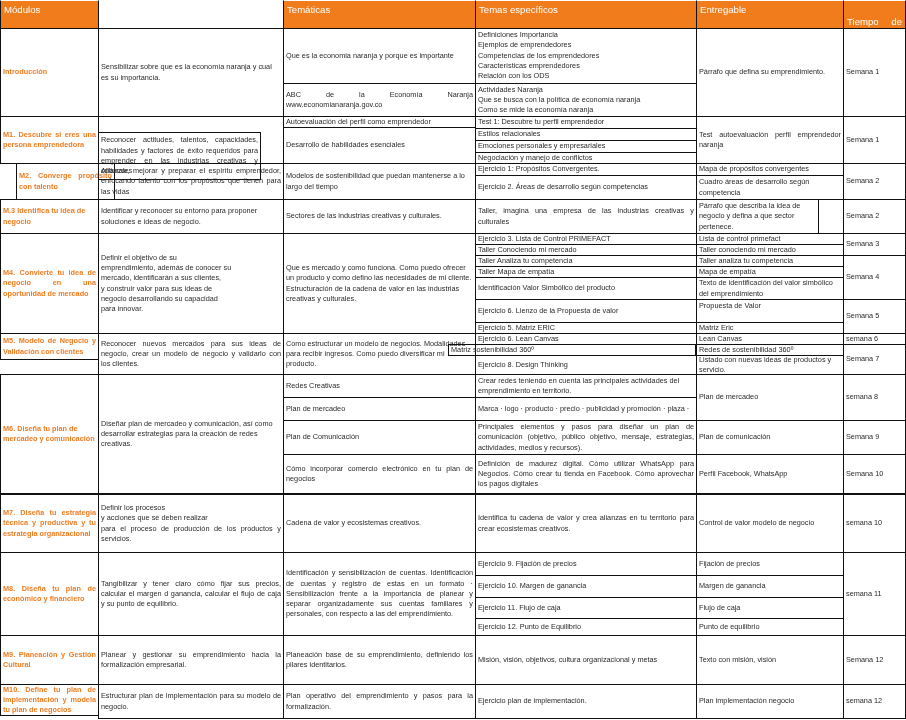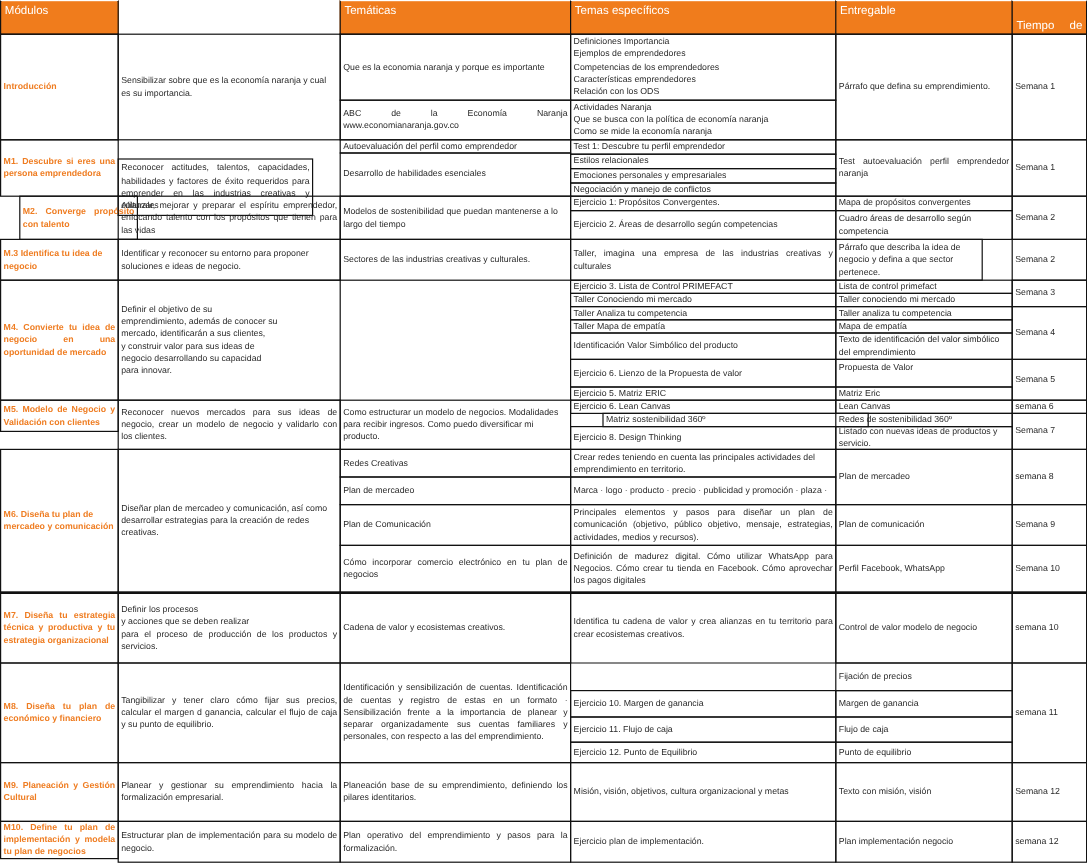--- a/index.html
+++ b/index.html
@@ -148,20 +148,23 @@
       <span>M4. Convierte tu idea de negocio en una oportunidad de mercado</span>
     </div>
   <div class="c" style="left:98px;top:233px;width:186px;height:101px">
     <span class="line">Definir el objetivo de su</span>
     <span class="line">emprendimiento, además de conocer su</span>
     <span class="line">mercado, identificarán a sus clientes,</span>
     <span class="line">y construir valor para sus ideas de</span>
     <span class="line">negocio desarrollando su capacidad</span>
     <span class="line">para innovar.</span>
   </div>
+  <div class="c center" style="left:283px;top:233px;width:193px;height:101px">
+      <span>Que es mercado y como funciona. Como puedo ofrecer un producto y como defino las necesidades de mi cliente. Estructuración de la cadena de valor en las industrias creativas y culturales.</span>
+    </div>
   <div class="c" style="left:475px;top:233px;width:222px;height:12px">
       <span>Ejercicio 3. Lista de Control PRIMEFACT</span>
     </div>
   <div class="c" style="left:475px;top:244px;width:222px;height:12px">
       <span>Taller Conociendo mi mercado</span>
     </div>
   <div class="c" style="left:475px;top:255px;width:222px;height:12px">
       <span>Taller Analiza tu competencia</span>
     </div>
   <div class="c" style="left:475px;top:266px;width:222px;height:12px">
@@ -212,21 +215,21 @@
     </div>
   <div class="c just" style="left:98px;top:333px;width:186px;height:42px">
       <span>Reconocer nuevos mercados para sus ideas de negocio, crear un modelo de negocio y validarlo con los clientes.</span>
     </div>
   <div class="c center" style="left:283px;top:333px;width:193px;height:42px">
       <span>Como estructurar un modelo de negocios. Modalidades para recibir ingresos. Como puedo diversificar mi producto.</span>
     </div>
   <div class="c" style="left:475px;top:333px;width:222px;height:12px">
       <span>Ejercicio 6. Lean Canvas</span>
     </div>
-  <div class="c" style="left:502px;top:344px;width:222px;height:12px">
+  <div class="c" style="left:448px;top:344px;width:248px;height:12px">
       <span>Matriz sostenibilidad 360º</span>
     </div>
   <div class="c" style="left:475px;top:355px;width:222px;height:20px">
       <span>Ejercicio 8. Design Thinking</span>
     </div>
   <div class="c" style="left:696px;top:333px;width:148px;height:12px">
       <span>Lean Canvas</span>
     </div>
   <div class="c" style="left:696px;top:344px;width:148px;height:12px">
       <span>Redes de sostenibilidad 360º</span>
@@ -313,20 +316,23 @@
 
   <div class="c mod just" style="left:0;top:552px;width:99px;height:84px">
       <span>M8. Diseña tu plan de económico y financiero</span>
     </div>
   <div class="c just" style="left:98px;top:552px;width:186px;height:84px">
       <span>Tangibilizar y tener claro cómo fijar sus precios, calcular el margen d ganancia, calcular el flujo de caja y su punto de equilibrio.</span>
     </div>
   <div class="c just" style="left:283px;top:552px;width:193px;height:84px">
       <span>Identificación y sensibilización de cuentas. Identificación de cuentas y registro de estas en un formato · Sensibilización frente a la importancia de planear y separar organizadamente sus cuentas familiares y personales, con respecto a las del emprendimiento.</span>
     </div>
+  <div class="c" style="left:475px;top:552px;width:222px;height:24px">
+      <span>Ejercicio 9. Fijación de precios</span>
+    </div>
   <div class="c" style="left:475px;top:575px;width:222px;height:23px">
       <span>Ejercicio 10. Margen de ganancia</span>
     </div>
   <div class="c" style="left:475px;top:597px;width:222px;height:22px">
       <span>Ejercicio 11. Flujo de caja</span>
     </div>
   <div class="c" style="left:475px;top:618px;width:222px;height:18px">
       <span>Ejercicio 12. Punto de Equilibrio</span>
     </div>
   <div class="c" style="left:696px;top:552px;width:148px;height:24px">

